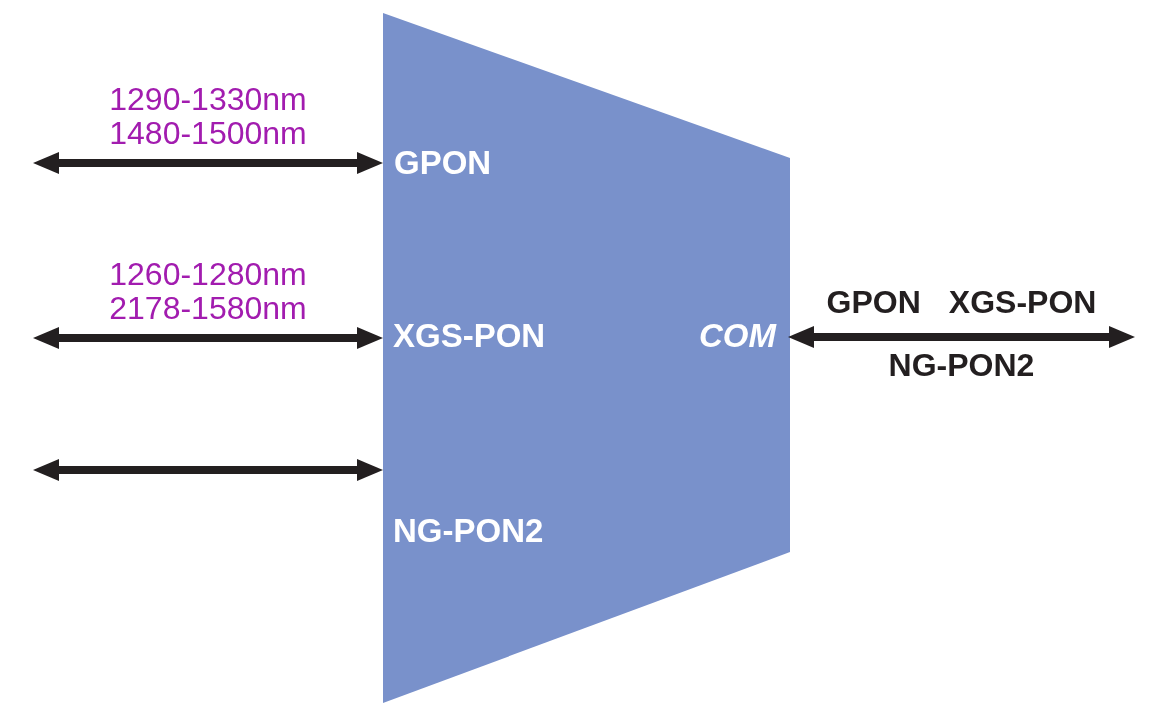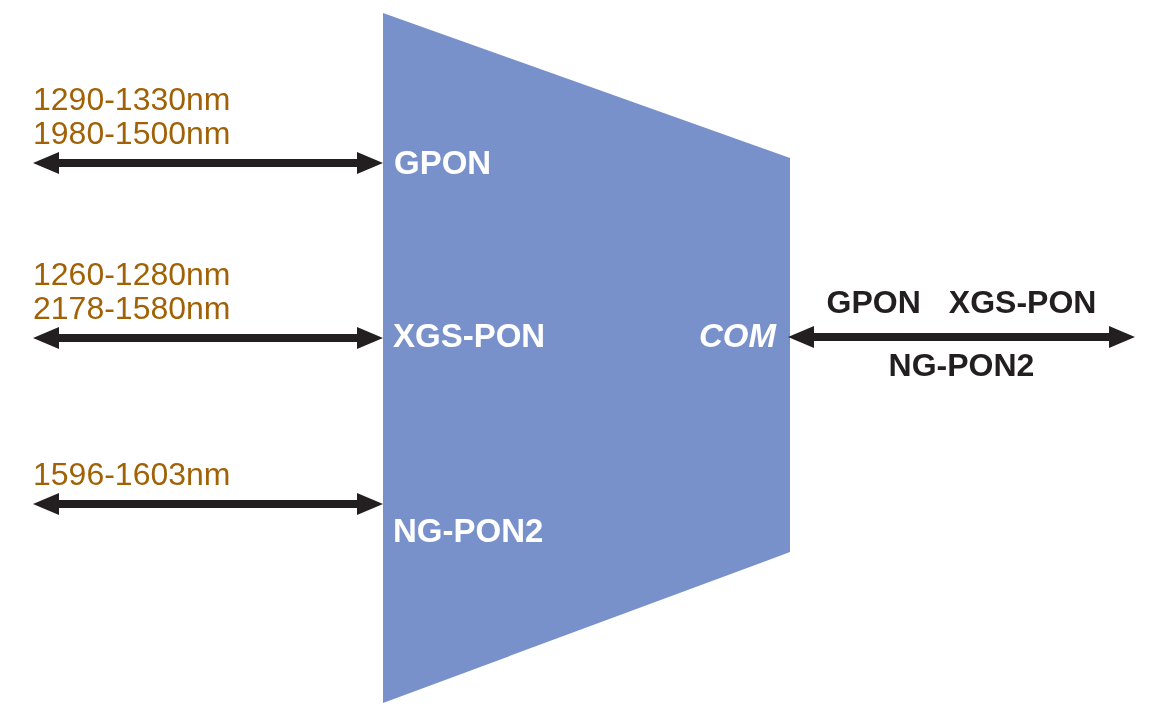--- a/index.html
+++ b/index.html
@@ -14,21 +14,22 @@
   .trapezoid-svg {
     position: absolute;
     left: 0; top: 0;
   }
 
   
   .wl-group {
     position: absolute;
     left: 33px;
     width: 350px;
-    color: #a16207;
+    text-align: center;
+    color: #a21caf;
     font-size: 32px;
     line-height: 34px;
   }
   #wl-0 { top: 82px; }
   #wl-1 { top: 257px; }
   #wl-2 { top: 457px; }
 
   
   .darrow { position: relative; height: 22px; margin-top: 2px; }
   .darrow .shaft {
@@ -86,40 +87,39 @@
 <body>
 
 <div class="canvas">
 
   <svg class="trapezoid-svg" width="1153" height="714" viewBox="0 0 1153 714">
     <polygon points="383,13 790,158 790,552 383,703" fill="#7991CB"></polygon>
   </svg>
 
   <div class="wl-group" id="wl-0">
     <div class="wl-line">1290-1330nm</div>
-    <div class="wl-line">1980-1500nm</div>
+    <div class="wl-line">1480-1500nm</div>
     <div class="darrow">
       <span class="hl"></span>
       <span class="shaft"></span>
       <span class="hr"></span>
     </div>
   </div>
 
   <div class="wl-group" id="wl-1">
     <div class="wl-line">1260-1280nm</div>
     <div class="wl-line">2178-1580nm</div>
     <div class="darrow">
       <span class="hl"></span>
       <span class="shaft"></span>
       <span class="hr"></span>
     </div>
   </div>
 
   <div class="wl-group" id="wl-2">
-    <div class="wl-line">1596-1603nm</div>
     <div class="darrow">
       <span class="hl"></span>
       <span class="shaft"></span>
       <span class="hr"></span>
     </div>
   </div>
 
   <div class="port-label" id="lbl-gpon">GPON</div>
   <div class="port-label" id="lbl-xgs">XGS-PON</div>
   <div class="port-label" id="lbl-com">COM</div>

